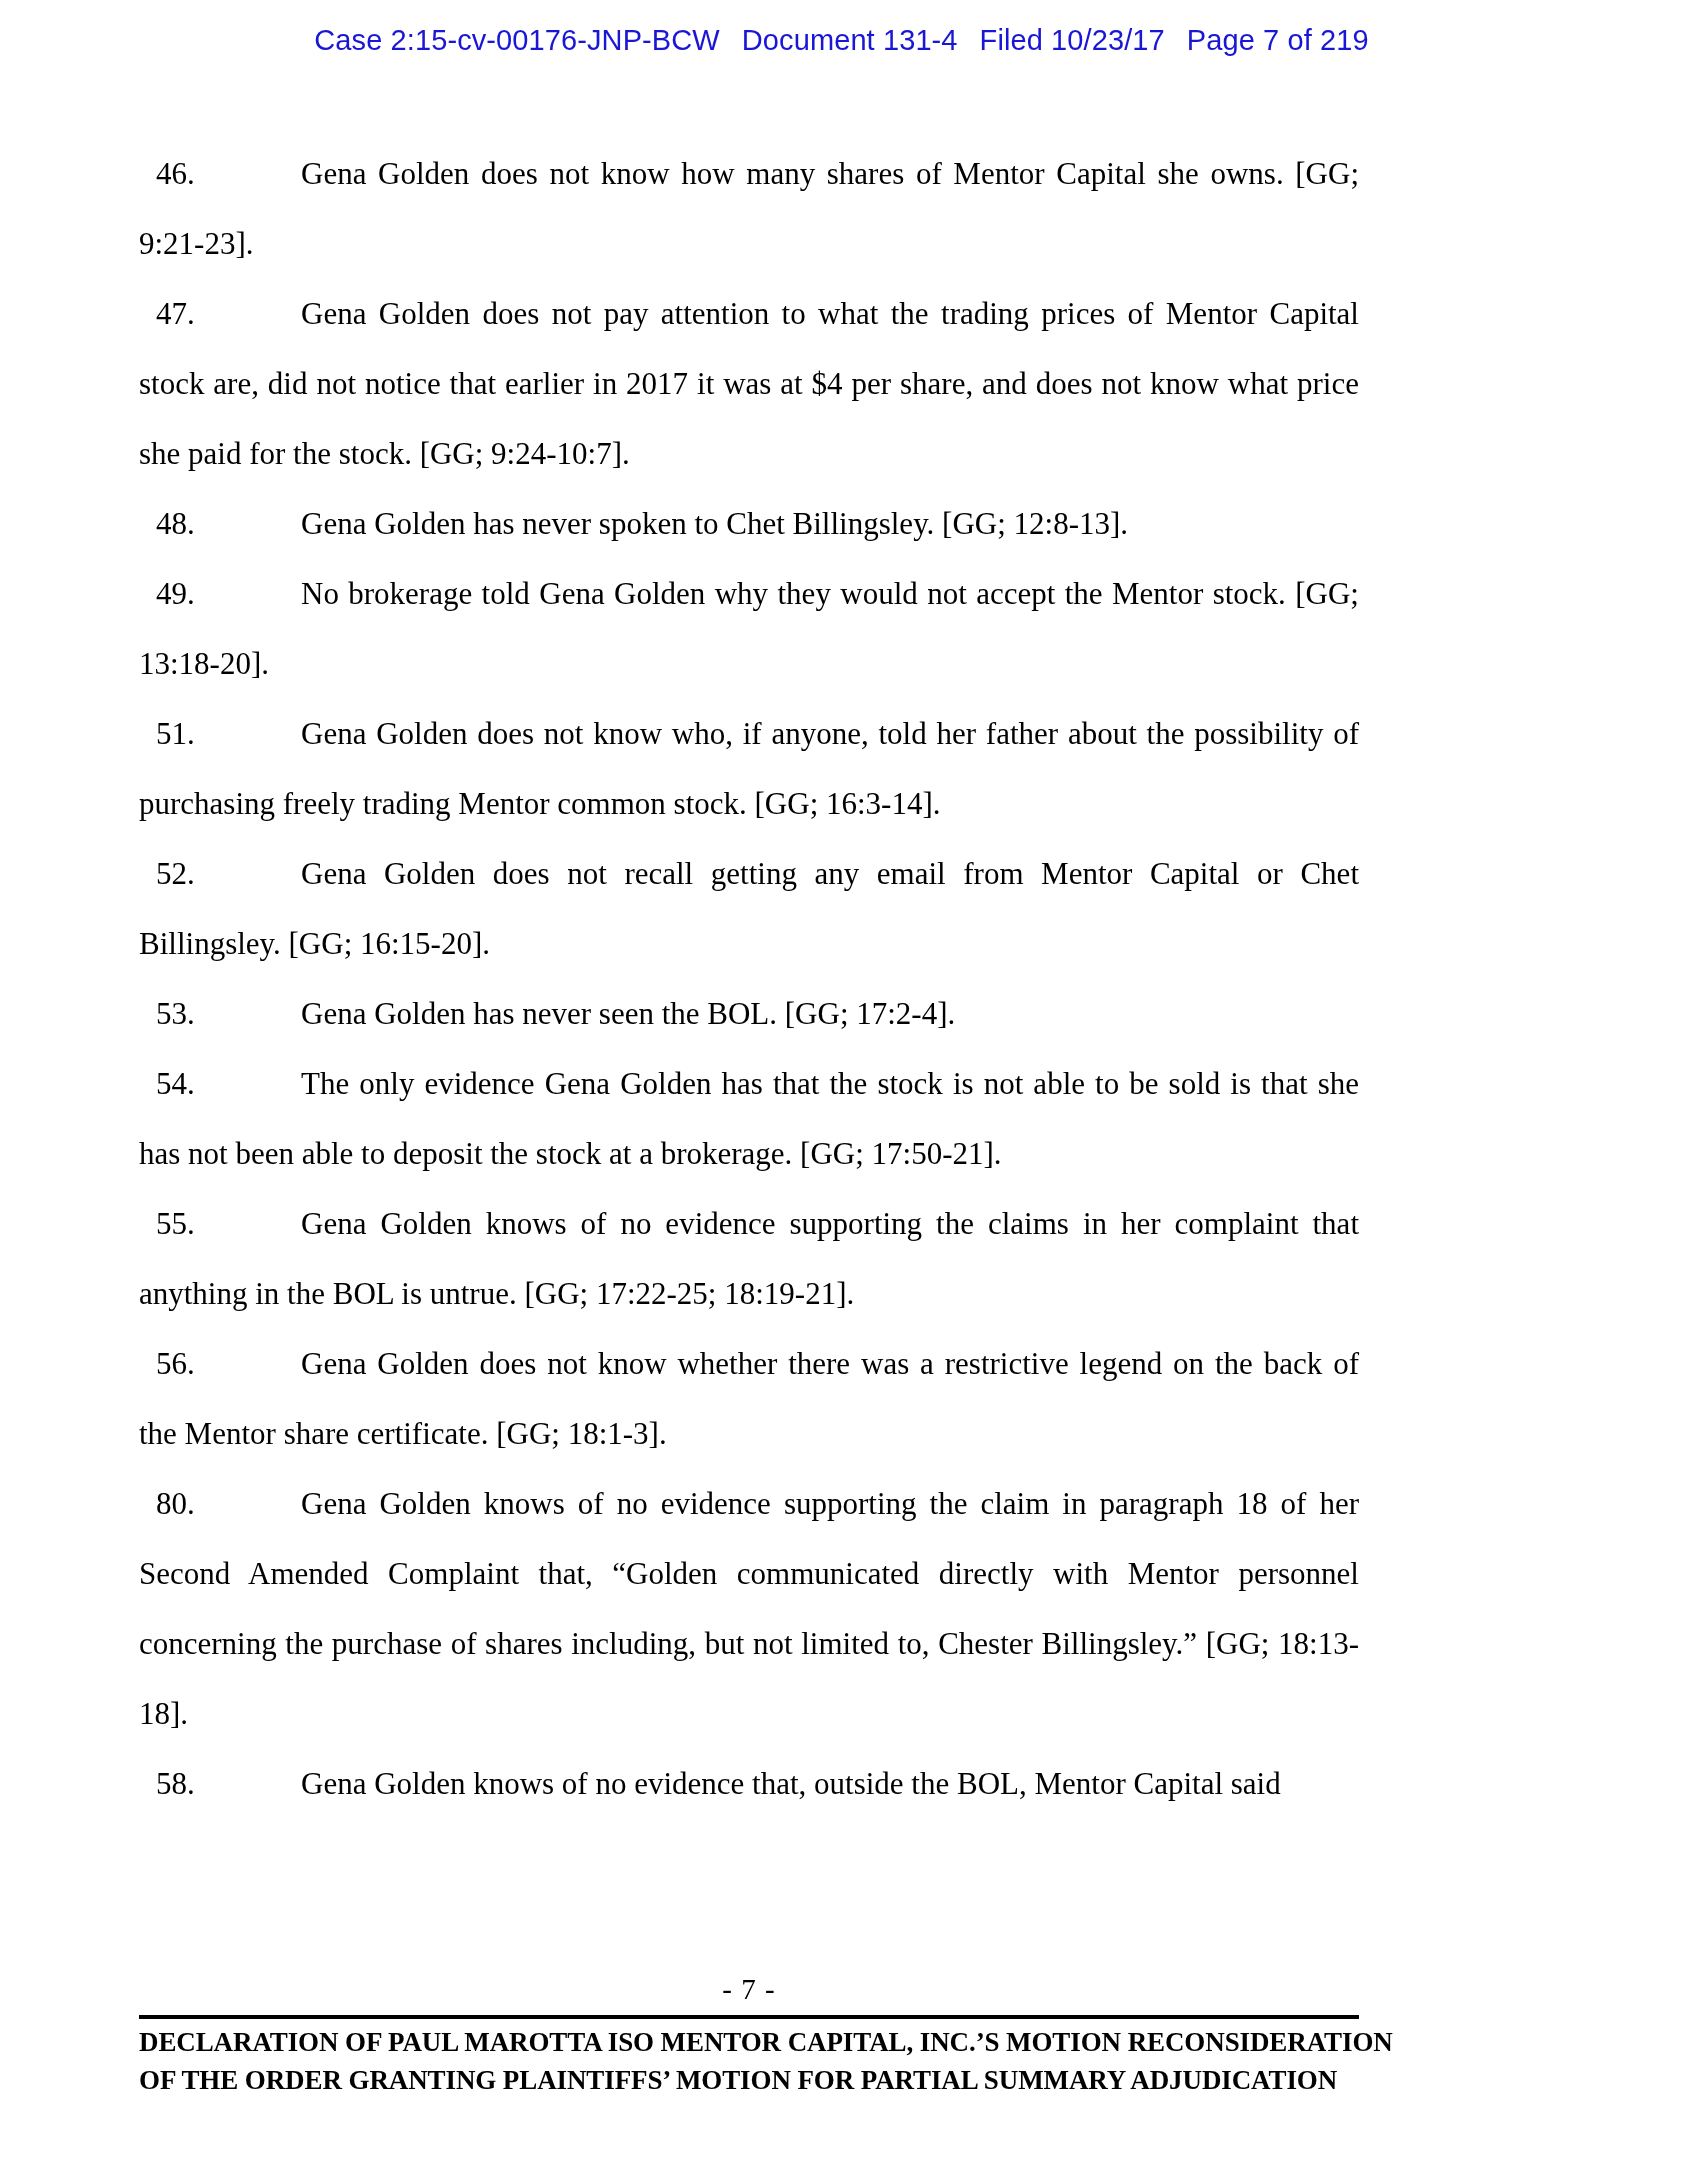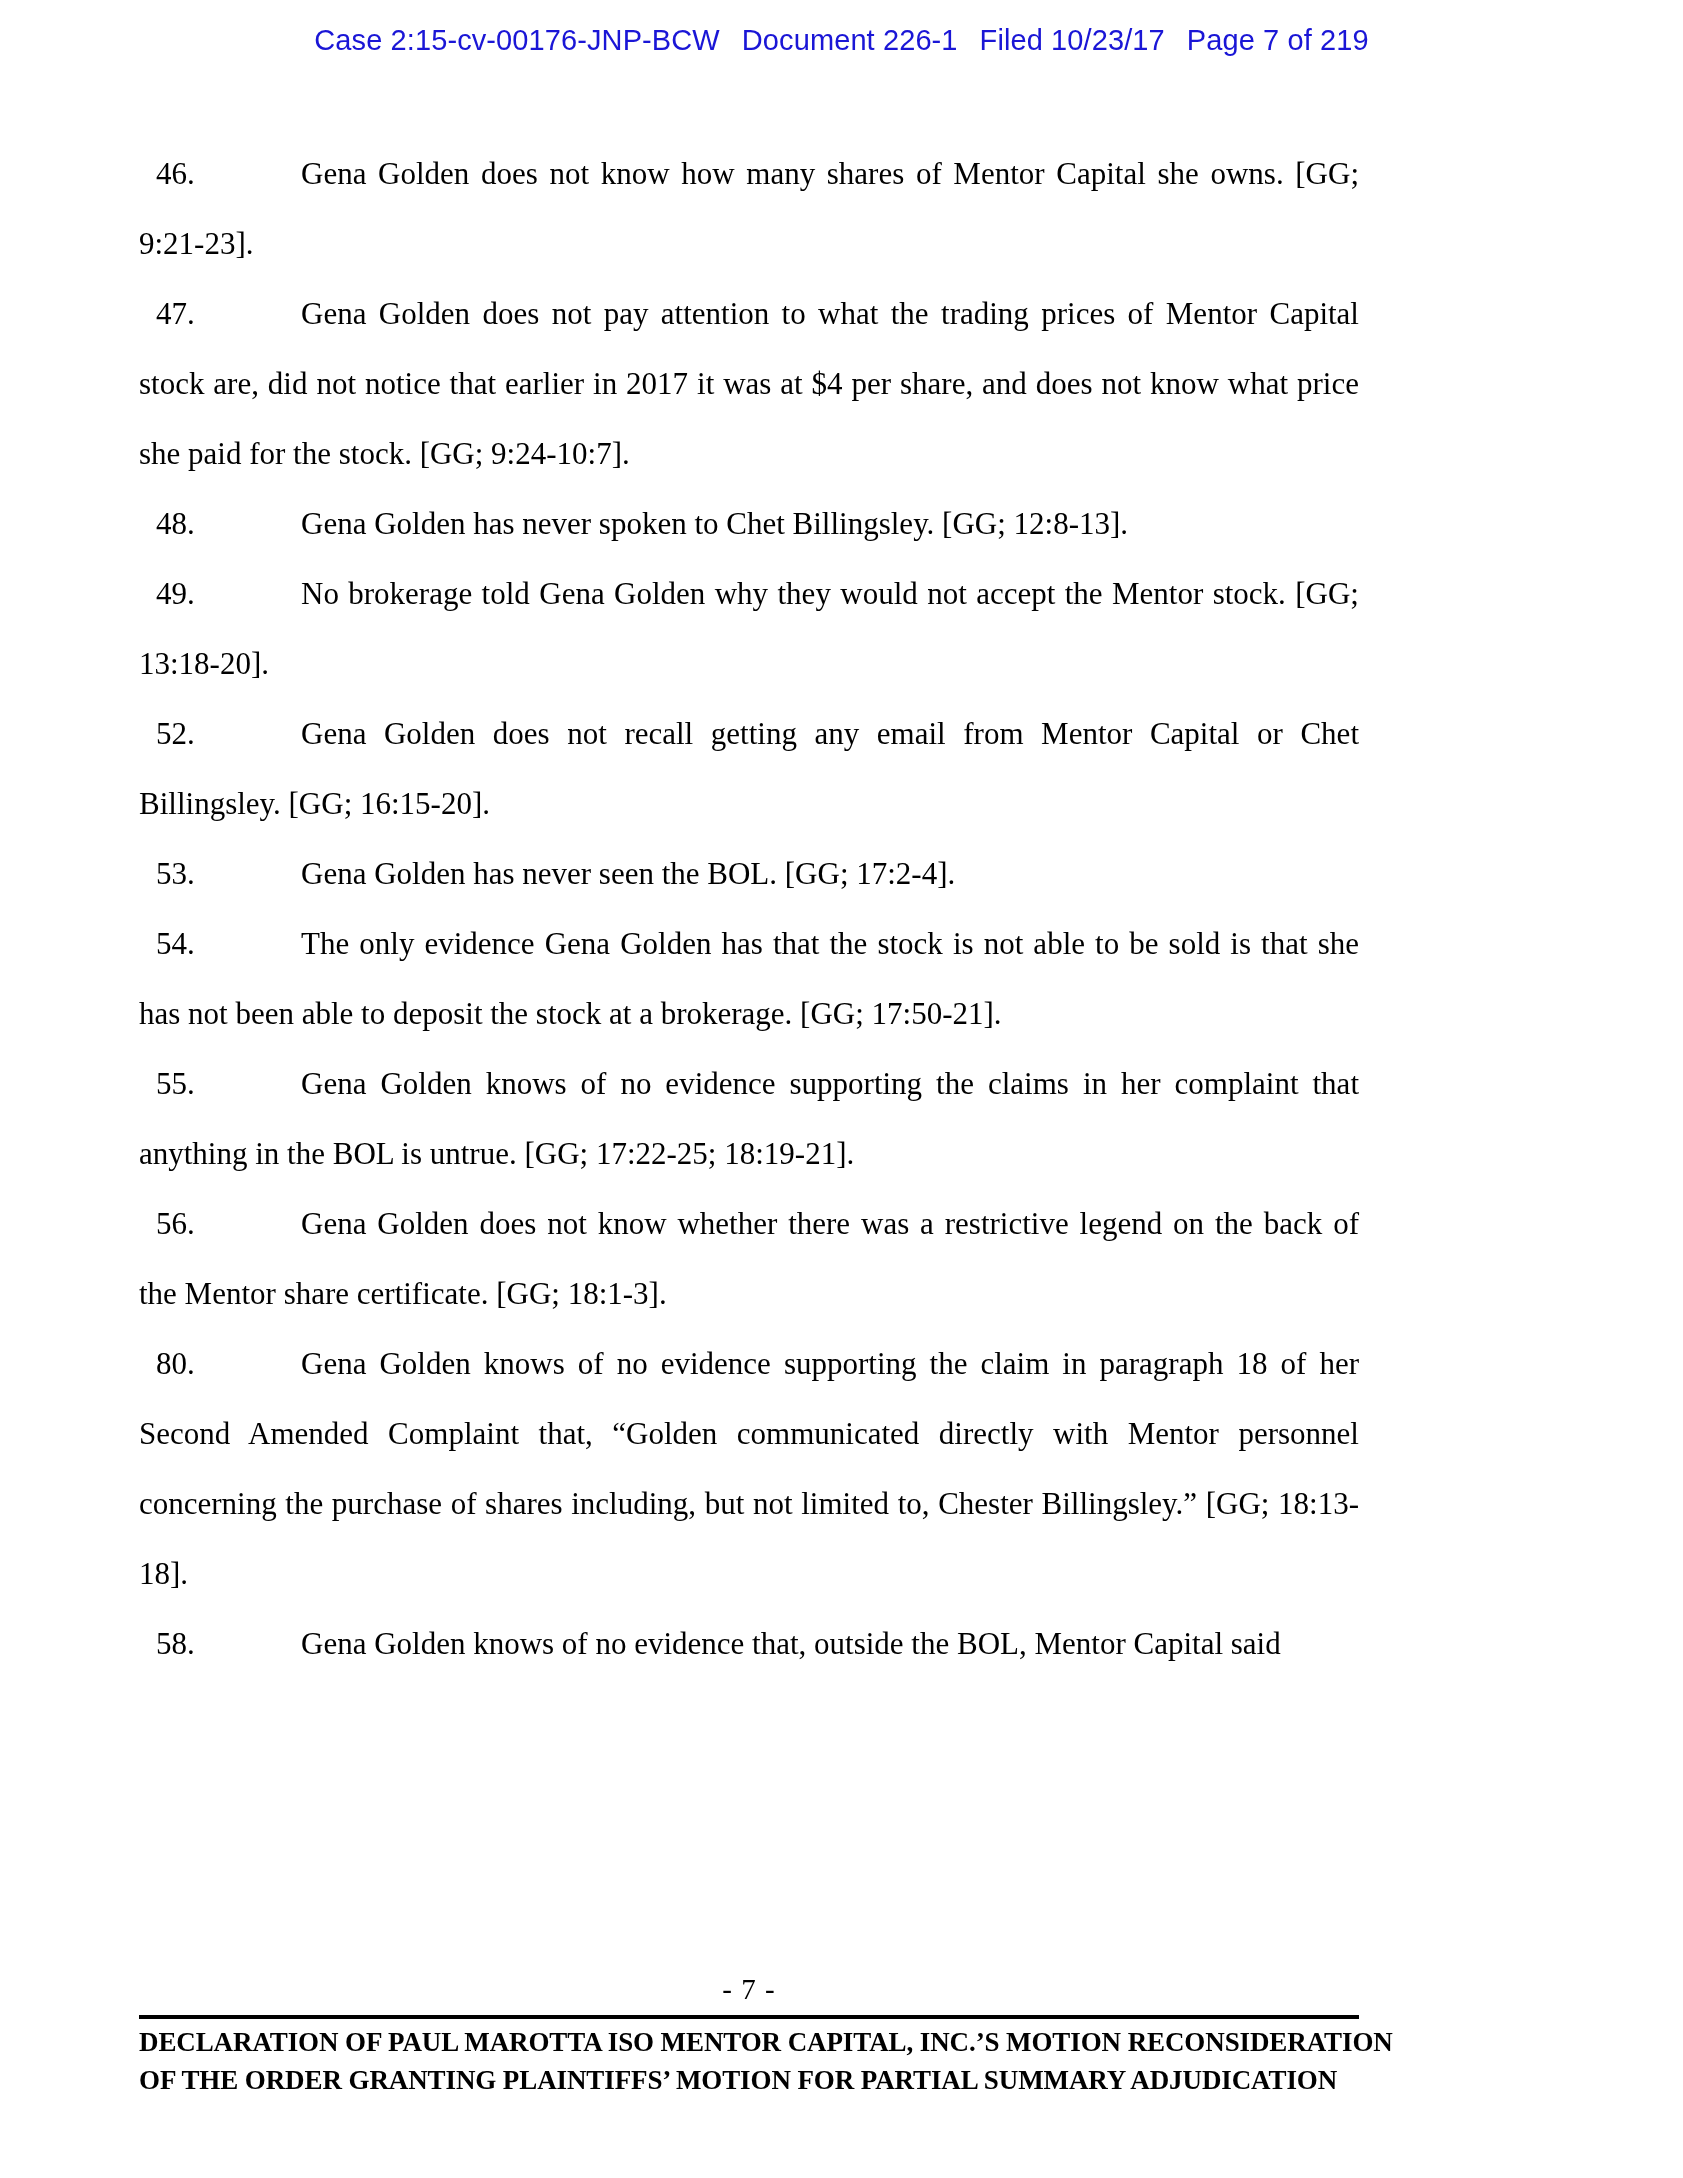--- a/index.html
+++ b/index.html
@@ -87,21 +87,21 @@
     line-height: 38px;
     font-weight: bold;
     letter-spacing: -0.1px;
     white-space: nowrap;
   }
 </style>
 </head>
 <body>
 
 <div class="ecf-header">
-  <span class="seg">Case 2:15-cv-00176-JNP-BCW</span><span class="ecf-gap"></span><span class="seg">Document 226-1</span><span class="ecf-gap"></span><span class="seg">Filed 10/23/17</span><span class="ecf-gap"></span><span class="seg">Page 7 of 219</span>
+  <span class="seg">Case 2:15-cv-00176-JNP-BCW</span><span class="ecf-gap"></span><span class="seg">Document 131-4</span><span class="ecf-gap"></span><span class="seg">Filed 10/23/17</span><span class="ecf-gap"></span><span class="seg">Page 7 of 219</span>
 </div>
 
 <div class="page-body">
 
   <p class="para">
     <span class="lead"><span class="num">46.</span></span><span>Gena Golden does not know how many shares of Mentor Capital she owns.  [GG; 9:21-23].</span>
   </p>
 
   <p class="para">
     <span class="lead"><span class="num">47.</span></span><span>Gena Golden does not pay attention to what the trading prices of Mentor Capital stock are, did not notice that earlier in 2017 it was at $4 per share, and does not know what price she paid for the stock.  [GG; 9:24-10:7].</span>
@@ -109,20 +109,23 @@
 
   <p class="para">
     <span class="lead"><span class="num">48.</span></span><span>Gena Golden has never spoken to Chet Billingsley.  [GG; 12:8-13].</span>
   </p>
 
   <p class="para">
     <span class="lead"><span class="num">49.</span></span><span>No brokerage told Gena Golden why they would not accept the Mentor stock.  [GG; 13:18-20].</span>
   </p>
 
 
+  <p class="para">
+    <span class="lead"><span class="num">51.</span></span><span>Gena Golden does not know who, if anyone, told her father about the possibility of purchasing freely trading Mentor common stock.  [GG; 16:3-14].</span>
+  </p>
 
   <p class="para">
     <span class="lead"><span class="num">52.</span></span><span>Gena Golden does not recall getting any email from Mentor Capital or Chet Billingsley. [GG; 16:15-20].</span>
   </p>
 
   <p class="para">
     <span class="lead"><span class="num">53.</span></span><span>Gena Golden has never seen the BOL.  [GG; 17:2-4].</span>
   </p>
 
   <p class="para">

